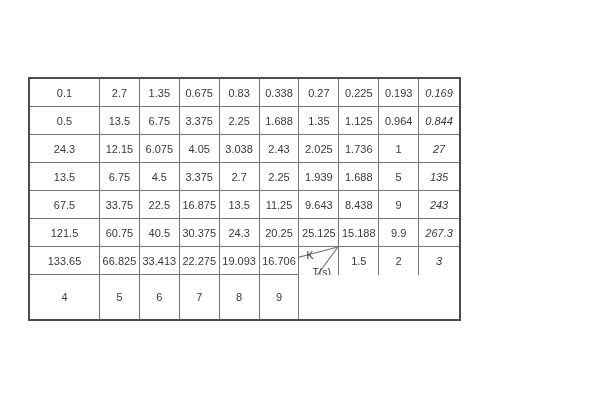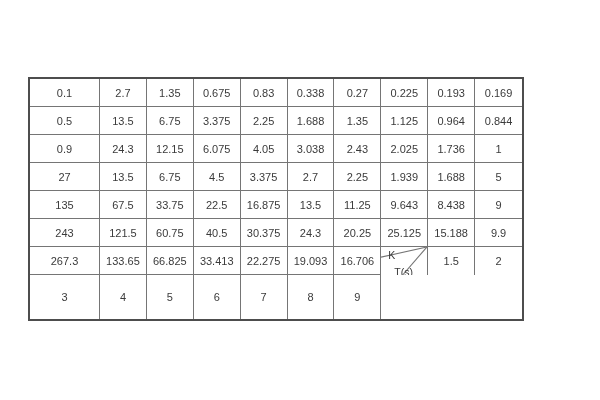--- a/index.html
+++ b/index.html
@@ -14,21 +14,21 @@
   .stage {
     position: relative;
     width: 600px;
     height: 400px;
     background: var(--bg, #ffffff);
   }
   .table-wrap {
     position: absolute;
     left: 28px;
     top: 77px;
-    width: 496px;
+    width: 433px;
     height: 244px;
     border: 2px solid var(--outer, #4d4d4d);
     box-sizing: border-box;
     background: var(--bg, #ffffff);
   }
   .table-grid {
     display: grid;
     width: 100%;
     height: 100%;
     grid-template-columns: 70px repeat(9, 1fr);
@@ -39,21 +39,21 @@
     align-items: center;
     justify-content: center;
     border-right: 1px solid var(--grid, #757575);
     border-bottom: 1px solid var(--grid, #757575);
     font-size: 11px;
     color: var(--txt, #3a3a3a);
     box-sizing: border-box;
     overflow: hidden;
     white-space: nowrap;
   }
-  .table-grid > .cell:nth-child(10n) { border-right: none; }
+  .table-grid > .cell:nth-child(10n) { border-right: none; font-style: italic; }
   .table-grid > .cell:nth-last-child(-n+10) { border-bottom: none; }
   .corner-cell {
     position: relative;
     justify-content: flex-start;
     align-items: flex-start;
   }
   .corner-cell .diag {
     position: absolute;
     left: 0; top: 0;
     width: 100%; height: 100%;
@@ -91,21 +91,20 @@
         <div class="cell">0.5</div>
         <div class="cell">13.5</div>
         <div class="cell">6.75</div>
         <div class="cell">3.375</div>
         <div class="cell">2.25</div>
         <div class="cell">1.688</div>
         <div class="cell">1.35</div>
         <div class="cell">1.125</div>
         <div class="cell">0.964</div>
         <div class="cell">0.844</div>
-        <div class="cell">0.9</div>
         <div class="cell">24.3</div>
         <div class="cell">12.15</div>
         <div class="cell">6.075</div>
         <div class="cell">4.05</div>
         <div class="cell">3.038</div>
         <div class="cell">2.43</div>
         <div class="cell">2.025</div>
         <div class="cell">1.736</div>
         <div class="cell">1</div>
         <div class="cell">27</div>

